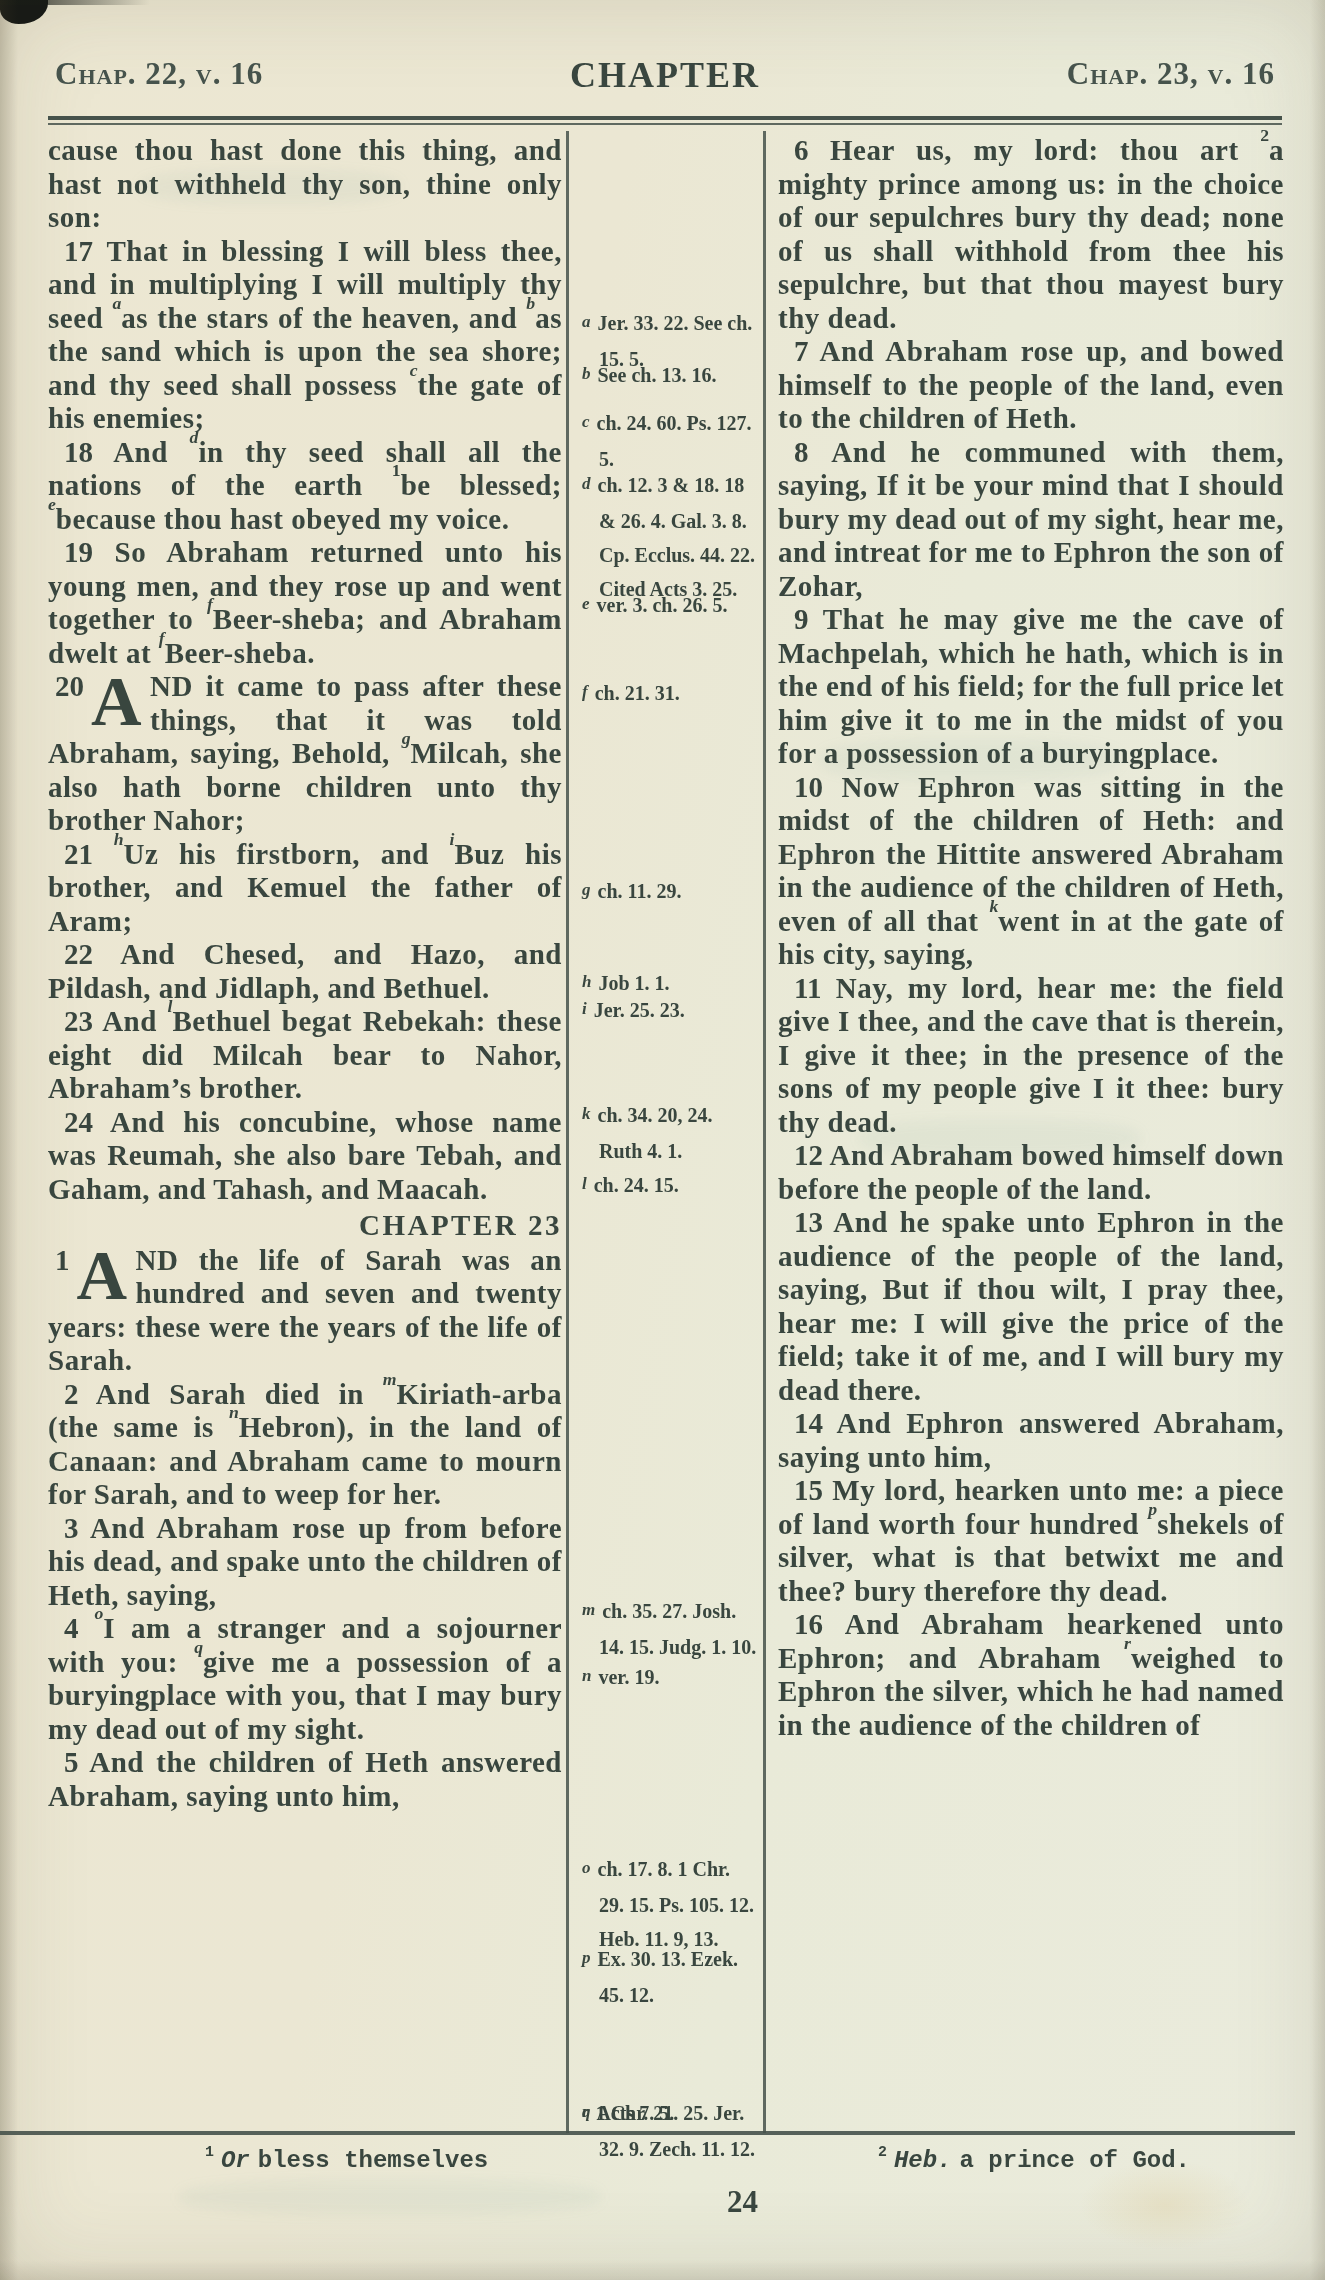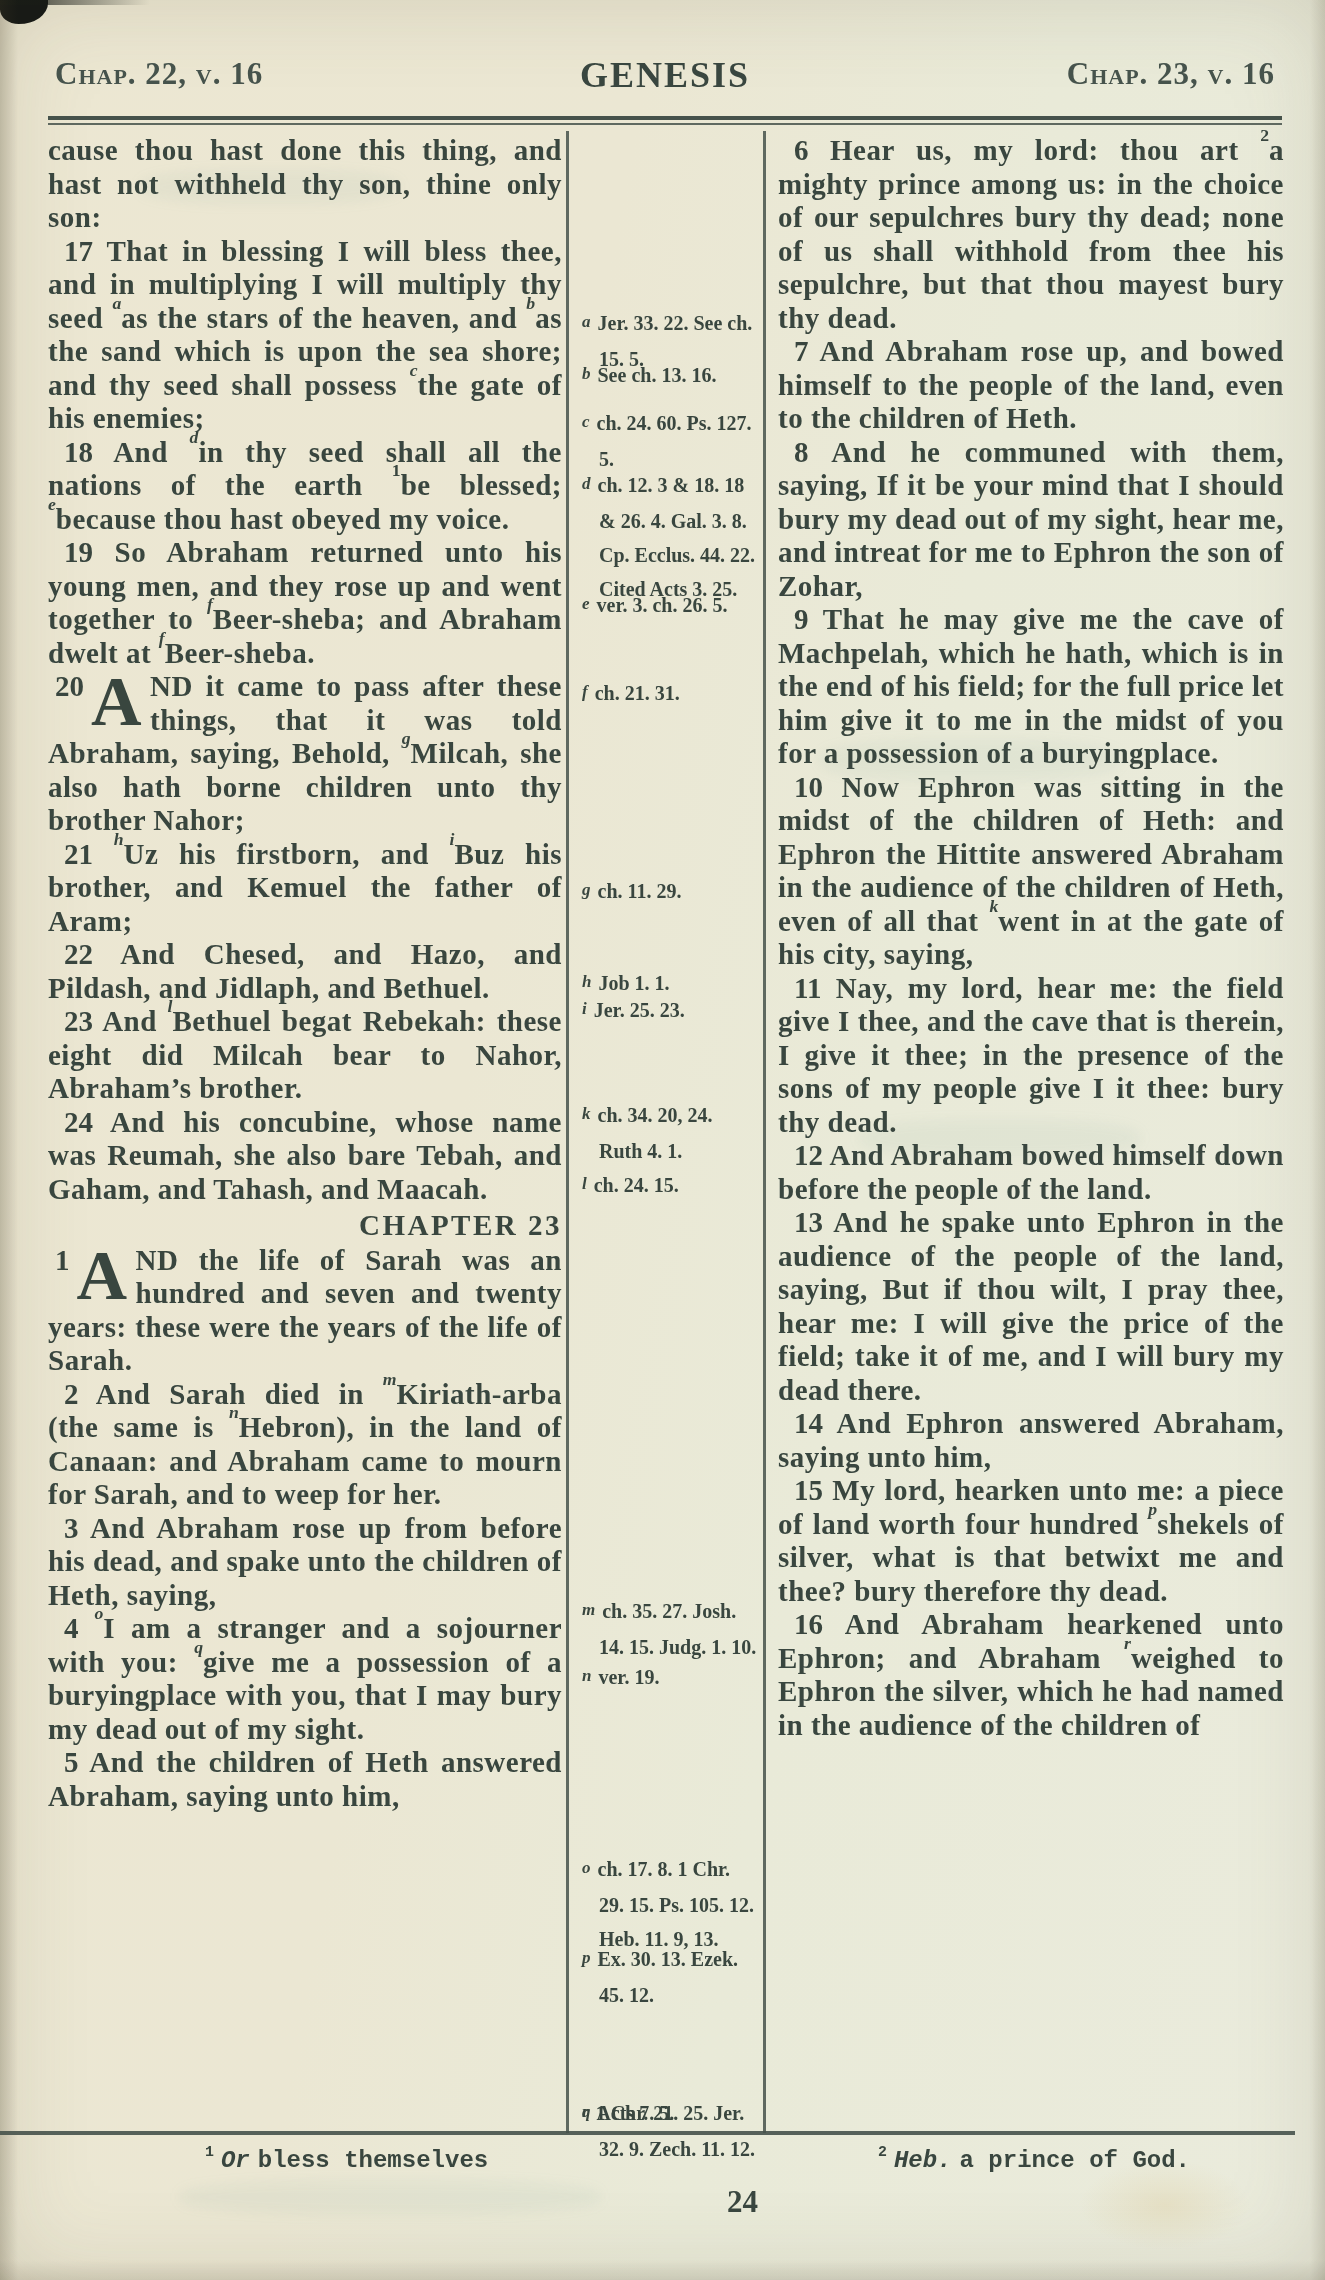--- a/index.html
+++ b/index.html
@@ -73,21 +73,21 @@
   <div class="edge-right"></div>
   <div class="edge-bottom"></div>
   <div class="stain"></div>
   <div class="smudge" style="left:140px;top:170px;width:260px;height:34px;"></div>
   <div class="smudge" style="left:820px;top:740px;width:300px;height:40px;"></div>
   <div class="smudge" style="left:860px;top:1120px;width:280px;height:36px;"></div>
   <div class="smudge" style="left:180px;top:2180px;width:420px;height:34px;"></div>
 
   <div class="header">
     <span class="hdr-chap hdr-left">Chap. 22, v. 16</span>
-    <span class="hdr-center">GENESIS</span>
+    <span class="hdr-center">CHAPTER</span>
     <span class="hdr-chap hdr-right">Chap. 23, v. 16</span>
   </div>
 
   <div class="rule-double"></div>
 
   <div class="textcol col-left">
       <p class="verse cont">cause thou hast done this thing, and hast not withheld thy son, thine only son:</p>
       <p class="verse"><span class="vnum">17</span> That in blessing I will bless thee, and in multiplying I will multiply thy seed <sup class="rm">a</sup>as the stars of the heaven, and <sup class="rm">b</sup>as the sand which is upon the sea shore; and thy seed shall possess <sup class="rm">c</sup>the gate of his enemies;</p>
       <p class="verse"><span class="vnum">18</span> And <sup class="rm">d</sup>in thy seed shall all the nations of the earth <sup class="rm n">1</sup>be blessed; <sup class="rm">e</sup>because thou hast obeyed my voice.</p>
       <p class="verse"><span class="vnum">19</span> So Abraham returned unto his young men, and they rose up and went together to <sup class="rm">f</sup>Beer-sheba; and Abraham dwelt at <sup class="rm">f</sup>Beer-sheba.</p>

